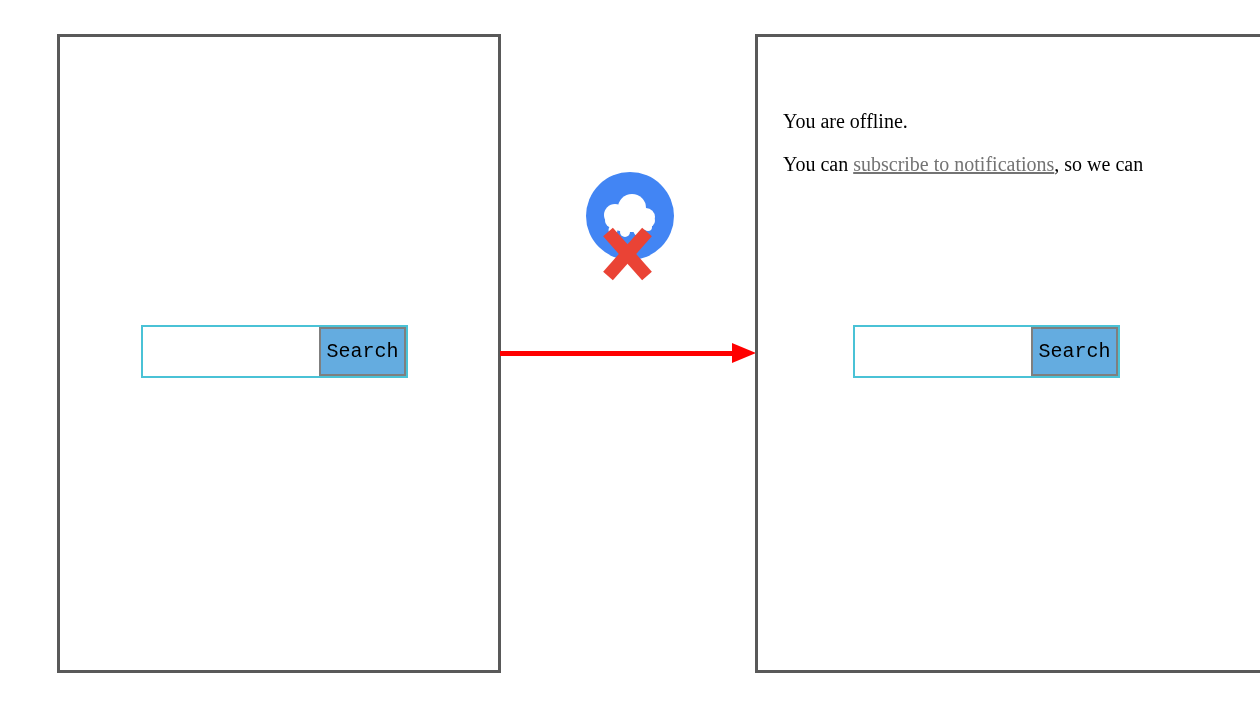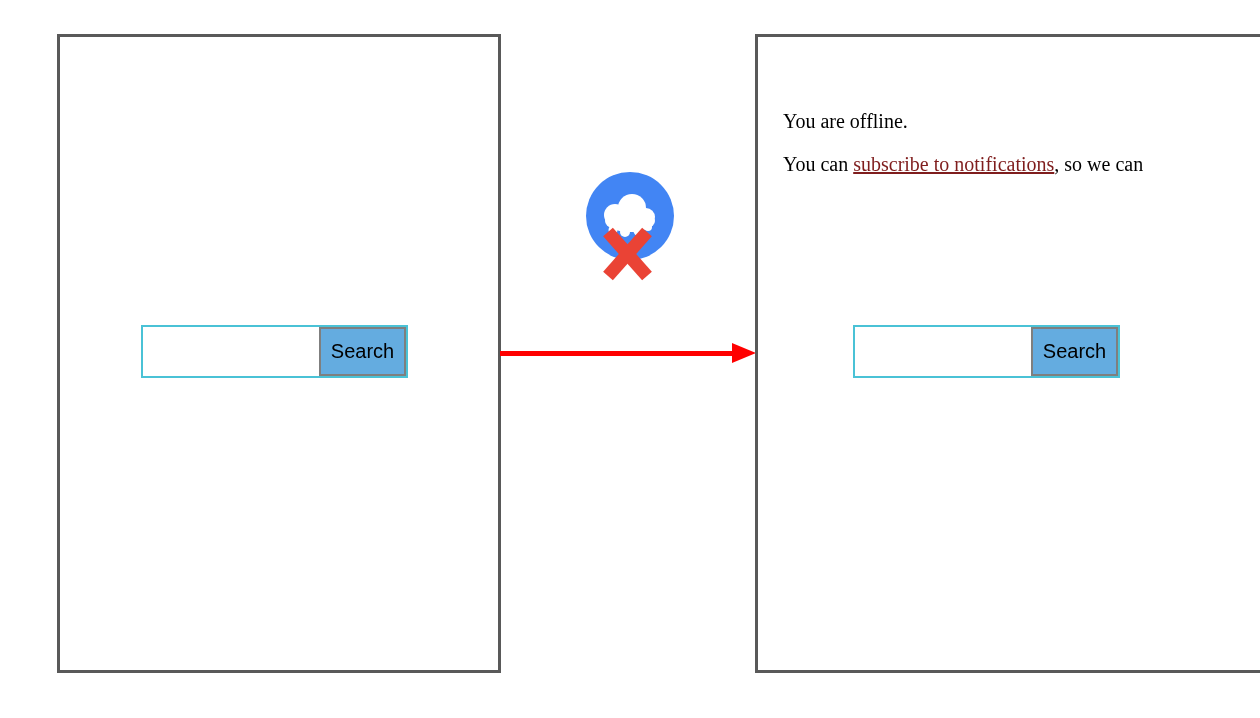--- a/index.html
+++ b/index.html
@@ -47,40 +47,40 @@
     background: #ffffff;
     font-family: "Liberation Sans", sans-serif;
     font-size: 20px;
     padding: 0 6px;
   }
   .search-button {
     flex: 0 0 87px;
     width: 87px;
     background: #64ace0;
     border: 2px solid #7f7f7f;
-    font-family: Liberation Sans, sans-serif;
+    font-family: Liberation Mono, monospace;
     font-size: 20px;
     color: #000000;
     cursor: pointer;
     padding: 0;
   }
 
   .offline-text {
     position: absolute;
     left: 25px;
     top: 72px;
     width: 404px;
     font-family: "Liberation Serif", serif;
     font-size: 20px;
     line-height: 24px;
     color: #000000;
   }
   .offline-text p { margin: 0 0 19px 0; }
   .offline-text a {
-    color: #7f1d1d;
+    color: #737373;
     text-decoration: underline;
     cursor: pointer;
   }
 
   .offline-icon {
     position: absolute;
     left: 580px;
     top: 170px;
     width: 100px;
     height: 112px;

